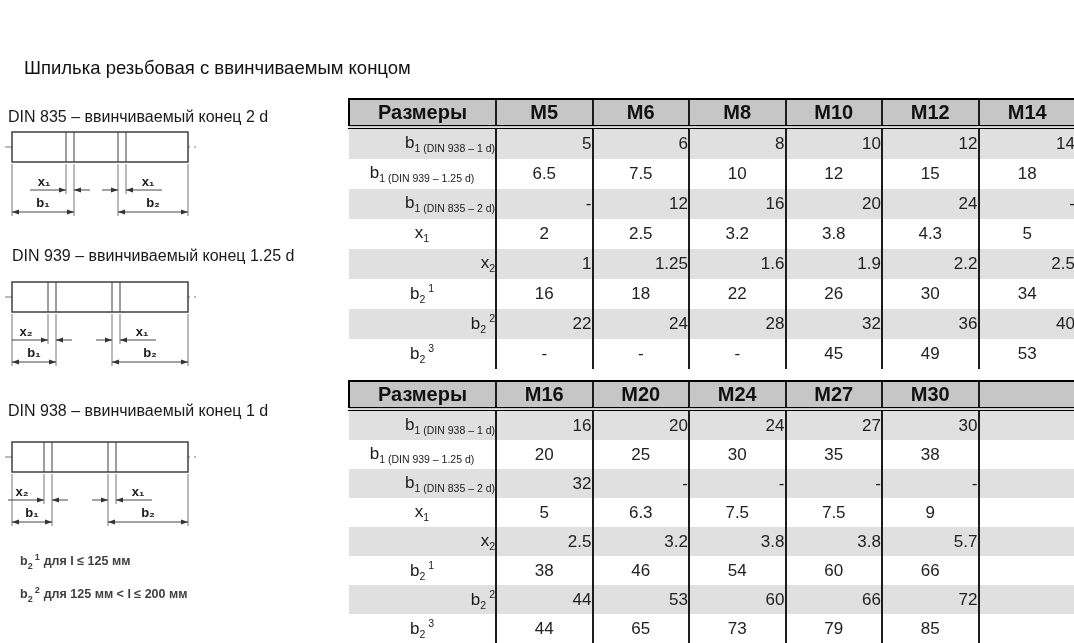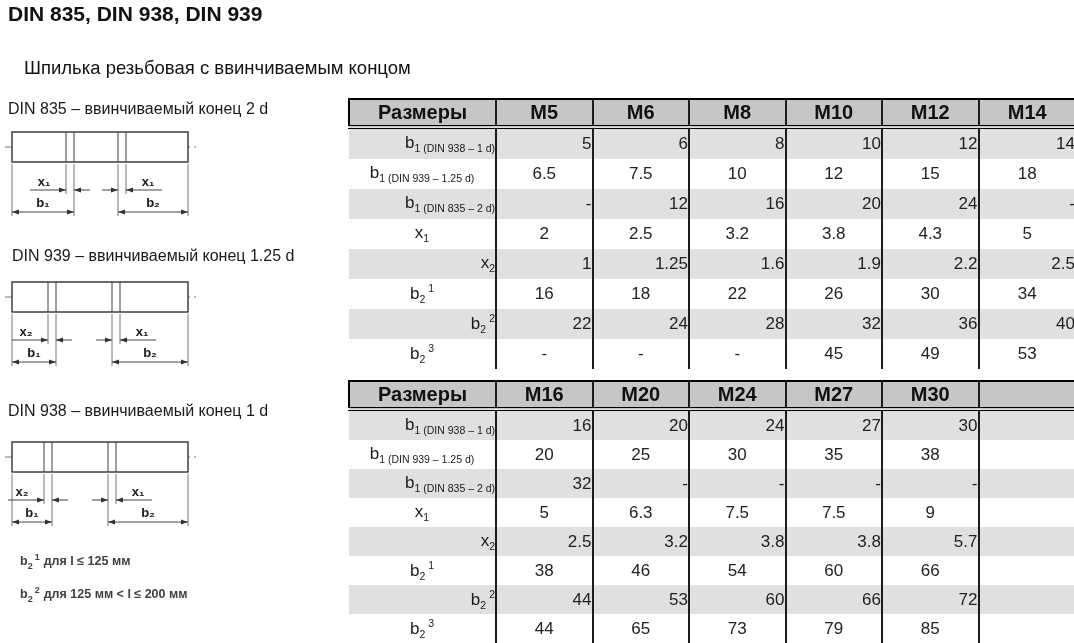--- a/index.html
+++ b/index.html
@@ -2,21 +2,21 @@
 <html style="--header-bg: #c6c6c6; --alt-bg: #e0e0e0;"><head>
 <meta charset="utf-8">
 <style>
   html,body { margin:0; padding:0; background:#fff; }
   body { font-family:"Liberation Sans", sans-serif; color:#111; }
   #page { position:relative; width:1074px; height:643px; background:#fff; overflow:hidden; }
 
   .title { position:absolute; left:8px; top:2px; font-size:21px; font-weight:bold; }
   .subtitle { position:absolute; left:24px; top:57px; font-size:18.5px; }
   .section-label { position:absolute; font-size:16px; color:#1a1a1a; white-space:nowrap; }
-  #label-835 { left:8px;  top:100px; }
+  #label-835 { left:8px;  top:108px; }
   #label-939 { left:12px; top:247px; }
   #label-938 { left:8px;  top:402px; }
 
   svg.stud { position:absolute; width:332px; height:100px; font-family:"Liberation Sans", sans-serif; }
   #svg-835 { left:4px; top:120px; }
   #svg-939 { left:4px; top:270px; }
   #svg-938 { left:4px; top:430px; }
   svg.stud text { font-size:13px; font-weight:bold; fill:#1a1a1a; text-anchor:middle; }
   .cl     { stroke:#777; stroke-width:1; stroke-dasharray:16 4 3 4; }
   .sbody  { fill:#fff; stroke:#3f3f3f; stroke-width:1.5; }
@@ -45,21 +45,20 @@
   .footnotes { position:absolute; left:20px; top:552px; }
   .footnote { margin-bottom:14px; font-size:12.5px; color:#404040; white-space:nowrap;font-weight:bold; }
   .footnote sub { font-size:9px; }
   .footnote sup { font-size:9px; margin-left:2px; }
   .footnote .fn-text { margin-left:4px; }
 </style>
 </head>
 <body>
 
 <div id="page">
-  <div class="title">DIN 835, DIN 938, DIN 939</div>
   <div class="subtitle">Шпилька резьбовая с ввинчиваемым концом</div>
 
   <div class="section-label" id="label-835">DIN 835 – ввинчиваемый конец 2 d</div>
   <svg class="stud" id="svg-835" viewBox="0 0 332 100">
       <line x1="1" y1="27" x2="192" y2="27" class="cl"></line>
       <rect x="8" y="12" width="176" height="30" class="sbody"></rect>
       <line x1="62" y1="12" x2="62" y2="42" class="runout"></line>
       <line x1="70" y1="12" x2="70" y2="42" class="runout"></line>
       <line x1="114" y1="12" x2="114" y2="42" class="runout"></line>
       <line x1="122" y1="12" x2="122" y2="42" class="runout"></line>

